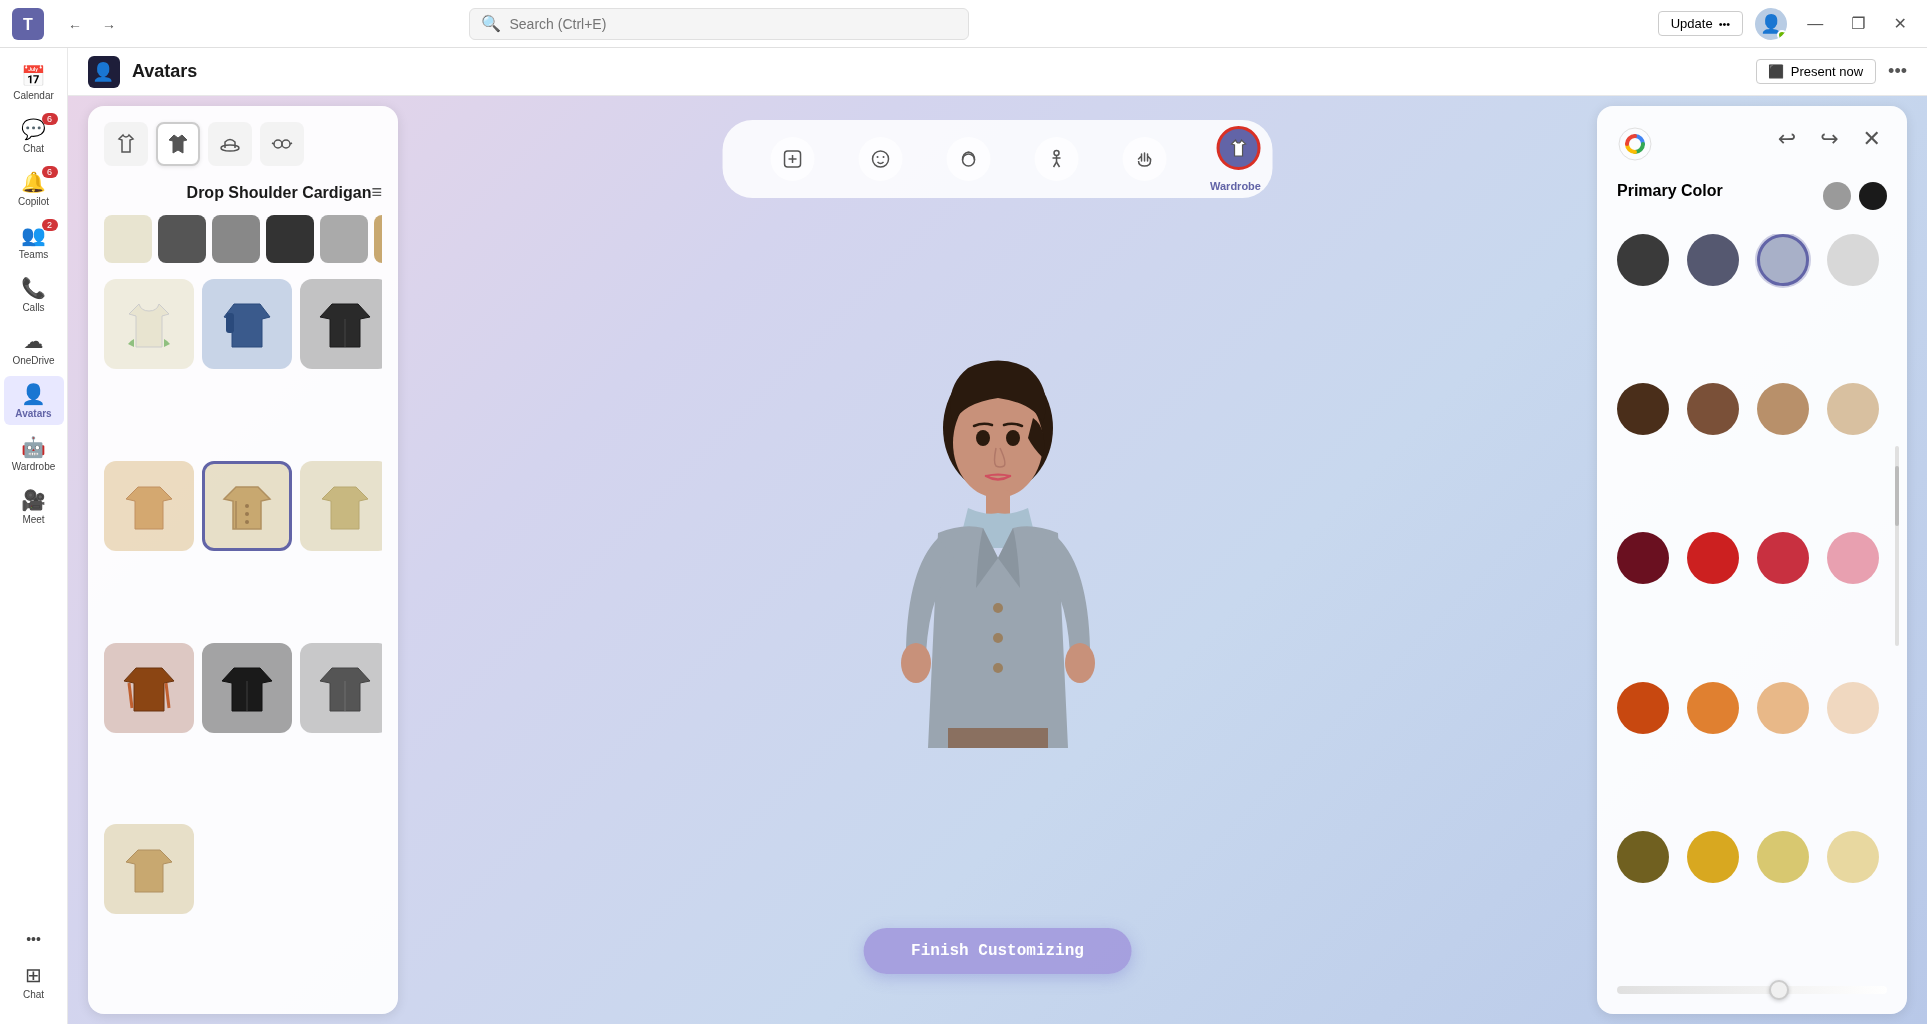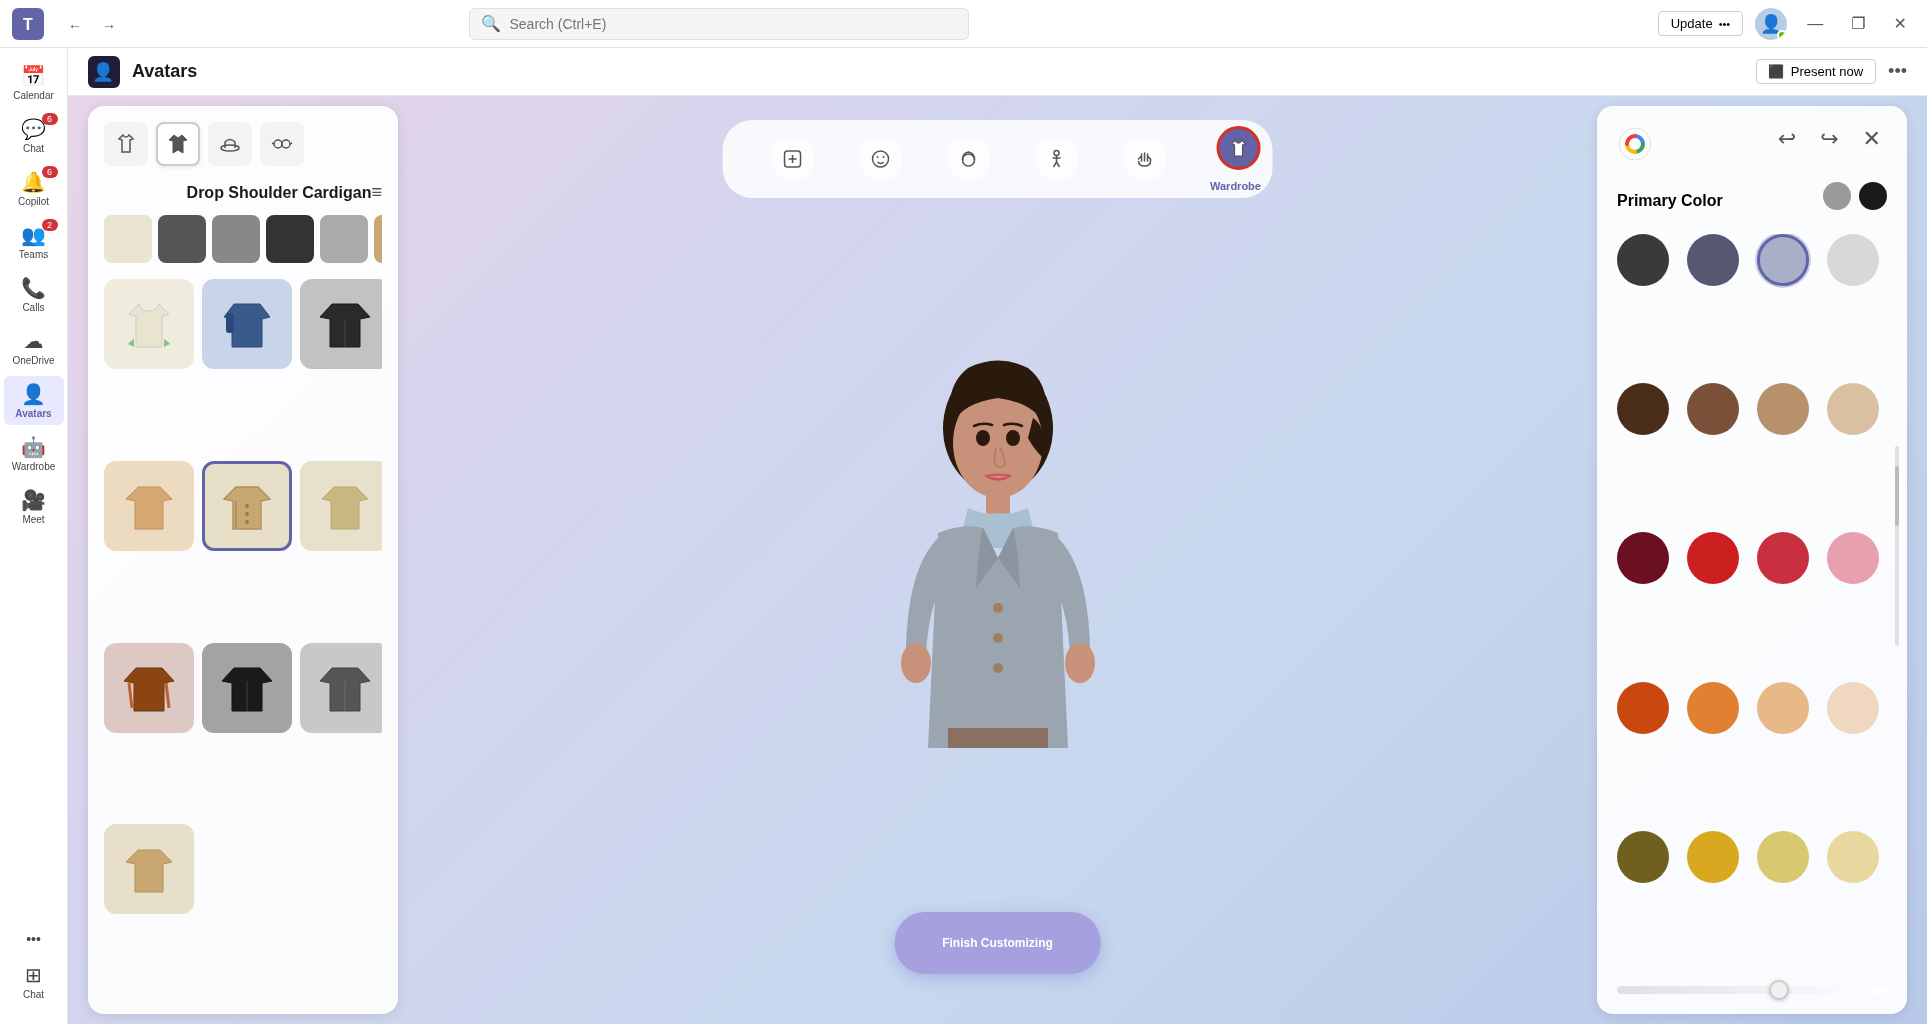--- a/index.html
+++ b/index.html
@@ -135,33 +135,33 @@
 
     
     .avatar-center { position: absolute; left: 50%; top: 50%; transform: translate(-50%, -50%); z-index: 10; }
     
     .avatar-svg { width: 300px; height: 500px; }
 
     
     .finish-btn {
       position: absolute; bottom: 50px; left: 50%; transform: translateX(-50%);
       background: rgba(160,150,220,0.85); color: white; border: none; border-radius: 30px;
-      padding: 24px 48px; font-size: 12px; font-weight: 600; cursor: pointer;
-      z-index: 20; box-shadow: 0 4px 16px rgba(100,100,200,0.3);
+      padding: 14px 48px; font-size: 16px; font-weight: 600; cursor: pointer;
+      z-index: 20; box-shadow: 0 4px 16px rgba(100,100,200,0.3); font-family: Liberation Mono, monospace;
     }
 
     
     .color-panel {
       position: absolute; right: 20px; top: 10px; bottom: 10px; width: 310px;
       background: rgba(255,255,255,0.92); border-radius: 16px; padding: 20px;
       overflow: hidden; display: flex; flex-direction: column;
       box-shadow: 0 2px 12px rgba(0,0,0,0.1);
     }
     .color-panel-header { display: flex; align-items: center; justify-content: space-between; margin-bottom: 20px; }
-    .color-title-row { display: flex; align-items: flex-end; justify-content: space-between; margin-bottom: 16px; }
+    .color-title-row { display: flex; align-items: flex-start; justify-content: space-between; margin-bottom: 16px; }
     .color-title { font-size: 16px; font-weight: 600; }
     .color-swatches-row { display: flex; gap: 8px; }
     .color-swatch-sm { width: 28px; height: 28px; border-radius: 50%; cursor: pointer; }
 
     .color-grid { display: grid; grid-template-columns: repeat(4, 1fr); gap: 10px; margin-top: 8px; flex: 1; overflow-y: auto; }
     .color-dot {
       width: 52px; height: 52px; border-radius: 50%; cursor: pointer;
       border: 2px solid transparent;
     }
     .color-dot.selected { border: 3px solid #6264a7; box-shadow: 0 0 0 2px rgba(98,100,167,0.3); }

